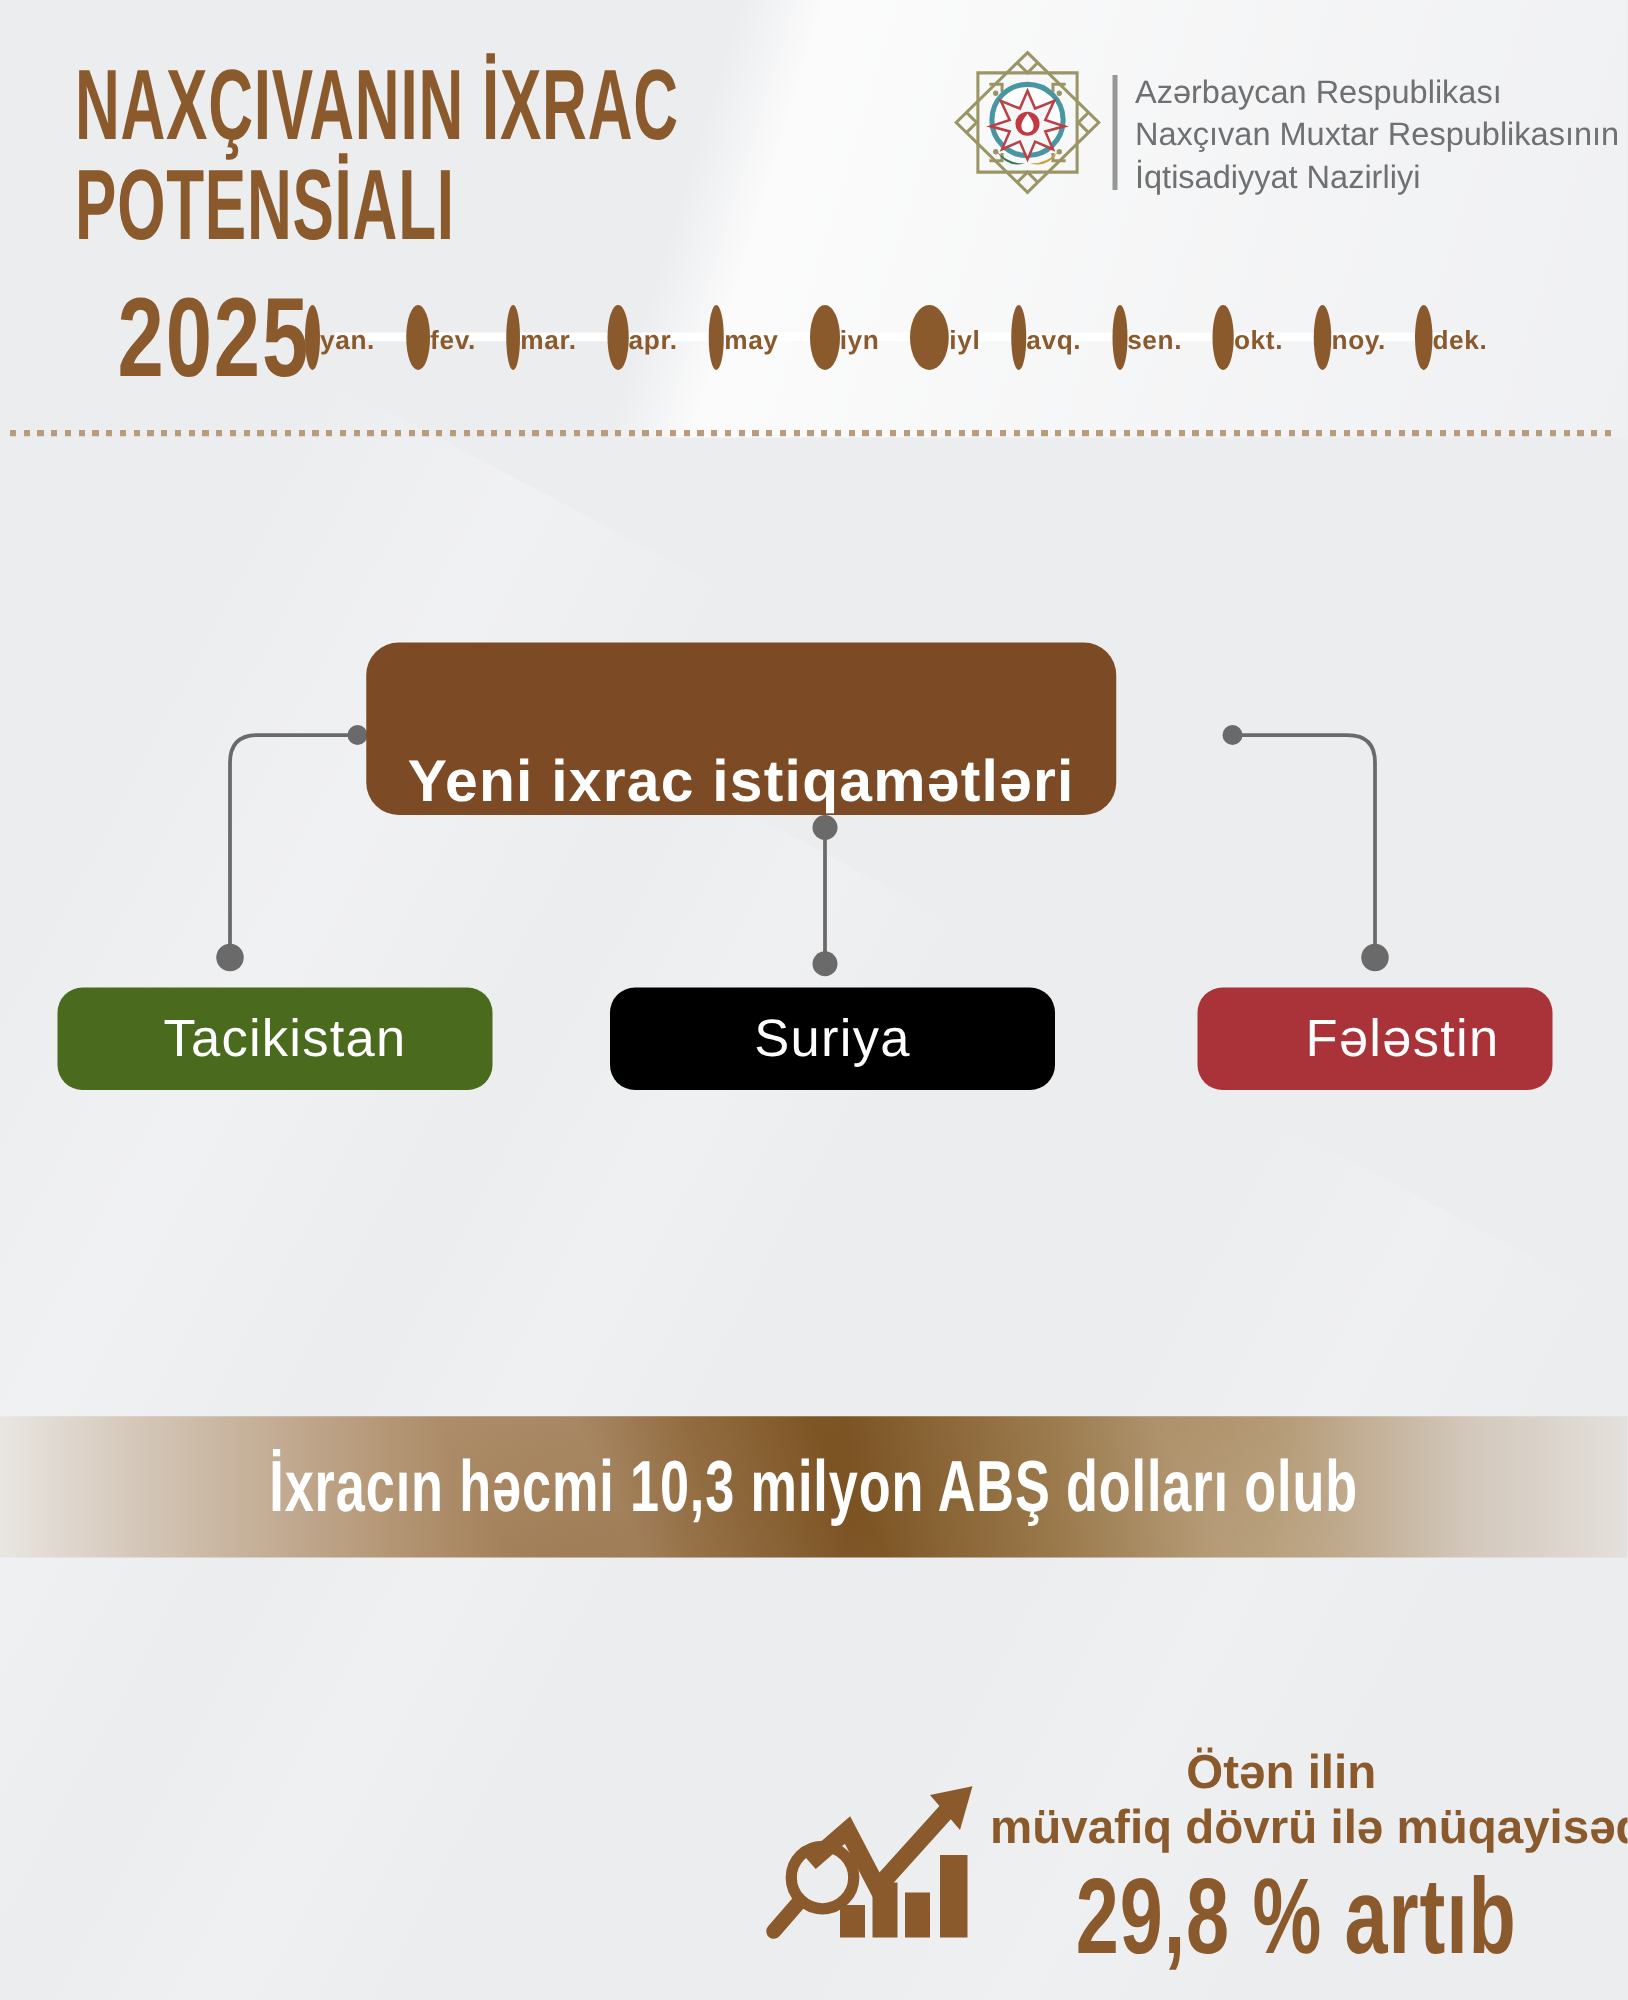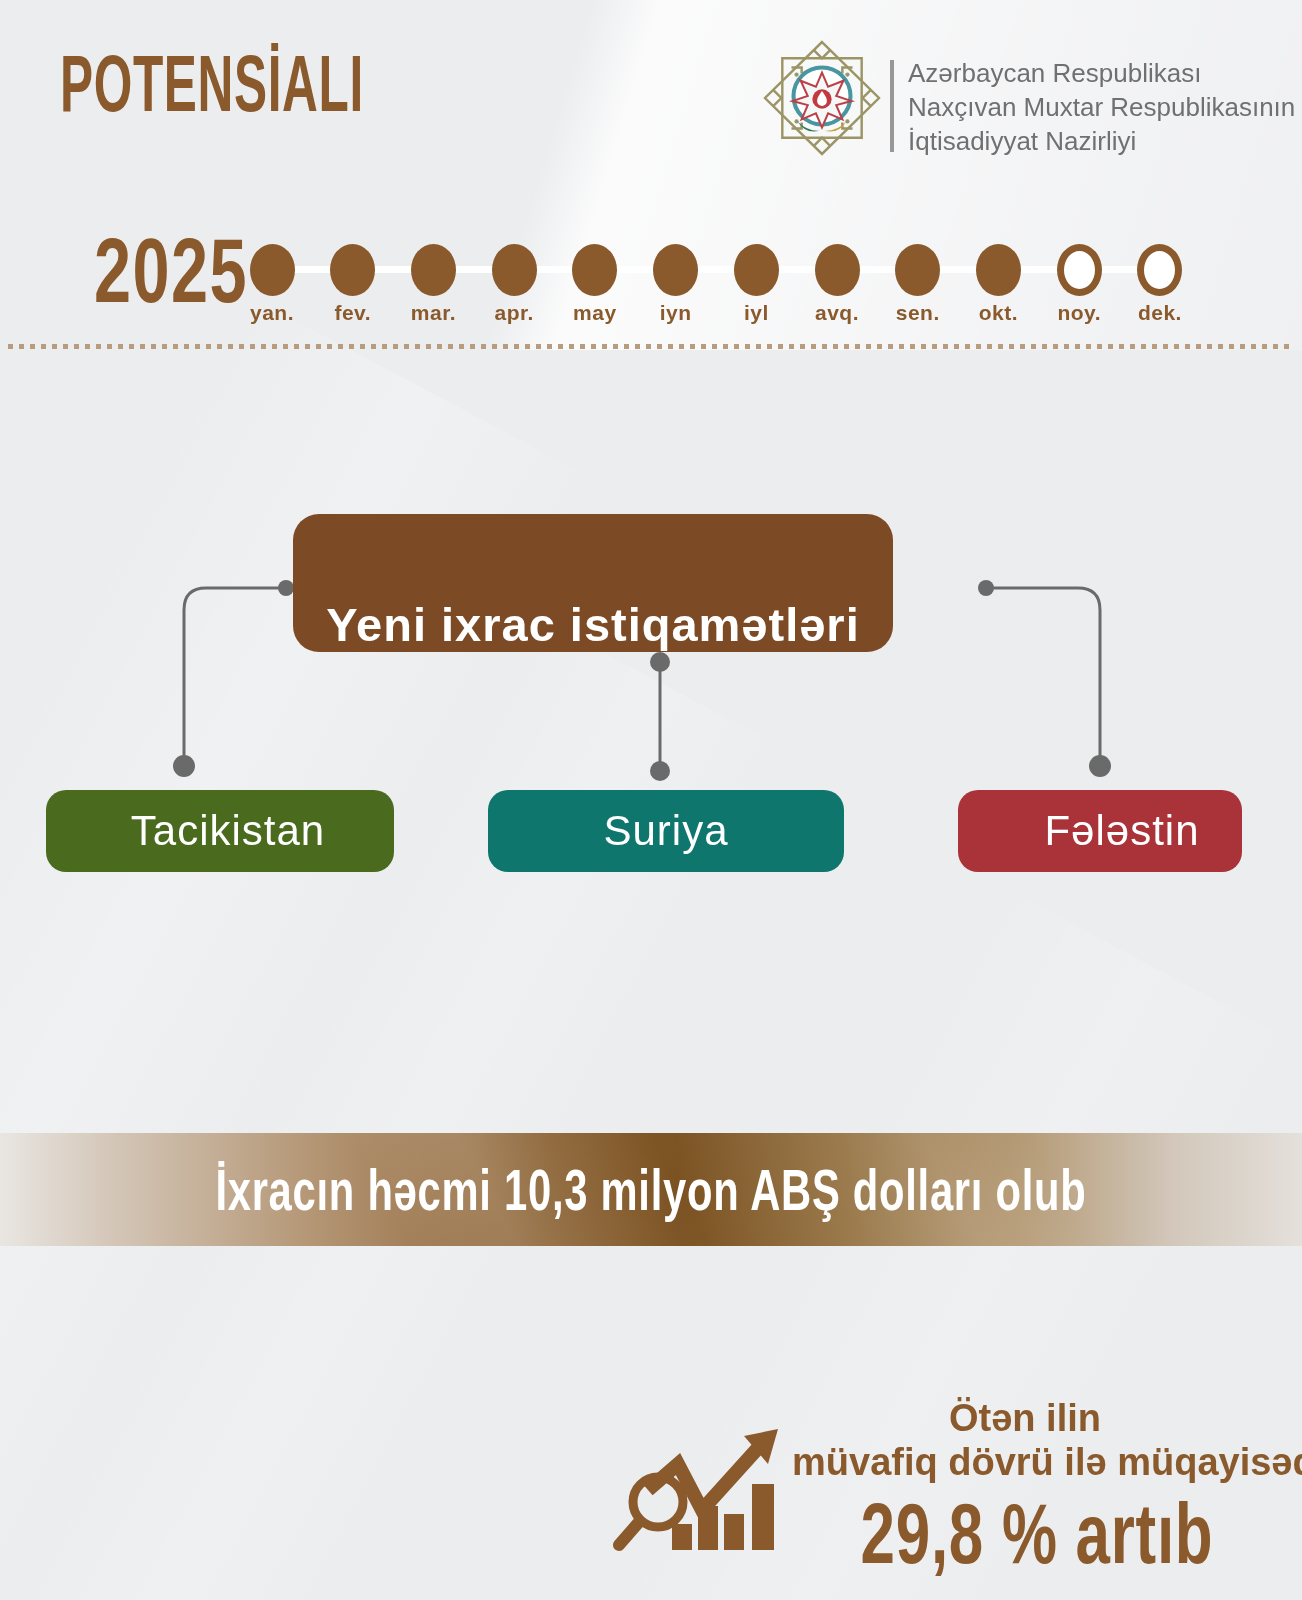--- a/index.html
+++ b/index.html
@@ -29,21 +29,21 @@
   .logo-wrap{position:absolute;left:760px;top:40px;display:flex;align-items:flex-start;}
   .emblem{width:124px;height:116px;}
   .org-divider{width:4px;height:92px;background:#979797;margin:20px 14px 0 6px;}
   .org-text{margin-top:16px;color:var(--text-gray);font-size:26px;line-height:34px;}
 
   
   .year{position:absolute;left:94px;top:226px;color:var(--brown);font-weight:700;font-size:90px;line-height:90px;}
   .year .cond{display:inline-block;transform:scaleX(.74);transform-origin:left center;letter-spacing:2px;}
   .tl-line{position:absolute;left:268px;top:266px;width:900px;height:7px;background:#ffffff;}
   .months{position:absolute;left:244px;top:244px;width:944px;display:flex;justify-content:space-between;}
-  .month{display:flex;flex-direction:column;align-items:center;width:56px;}
+  .month{display:flex;flex-direction:row;align-items:center;width:56px;}
   .dot{width:45px;height:52px;border-radius:50%;background:var(--brown);}
   .dot.empty{background:#ffffff;border:7px solid var(--brown);}
   .month-label{margin-top:5px;font-size:21px;font-weight:700;color:var(--brown);letter-spacing:.5px;white-space:nowrap;}
 
   .dotted-rule{position:absolute;left:8px;top:344px;width:1286px;height:5px;
     background:repeating-linear-gradient(to right, var(--rule) 0 5px, transparent 5px 11px);}
 
   
   .connectors{position:absolute;left:0;top:0;width:1302px;height:1600px;pointer-events:none;}
   .root-box{position:absolute;left:293px;top:514px;width:600px;height:138px;background:var(--box-brown);
@@ -76,20 +76,21 @@
 <body>
 
 <div class="page">
 
   <div class="sheen-top"></div>
   <div class="streak streak-a"></div>
   <div class="streak streak-b"></div>
   <div class="streak streak-c"></div>
 
   <div class="title">
+    <div><span class="cond">NAXÇIVANIN İXRAC</span></div>
     <div><span class="cond">POTENSİALI</span></div>
   </div>
 
   <div class="logo-wrap">
     <svg class="emblem" viewBox="0 0 120 114">
       <g fill="none" stroke="#9b9566" stroke-width="2.4">
         <polygon points="60,2 116,57 60,112 4,57"></polygon>
         <polygon points="21,18 99,18 99,96 21,96"></polygon>
         <path d="M52 10 l8 8 8 -8 M52 104 l8 -8 8 8 M12 49 l8 8 -8 8 M108 49 l-8 8 8 8"></path>
         <path d="M30 27 h10 v6 M90 27 h-10 v6 M30 87 h10 v-6 M90 87 h-10 v-6"></path>
@@ -187,21 +188,21 @@
         <circle cx="1100" cy="766" r="11"></circle>
     </g>
   </svg>
 
   <div class="root-box" style="background: rgb(124, 75, 38);">
     <span class="box-label">Yeni ixrac istiqamətləri</span>
   </div>
   <div class="child-box child-1" style="background: rgb(74, 107, 30);">
     <span class="box-label">Tacikistan</span>
   </div>
-  <div class="child-box child-2" style="background: #0f766e;">
+  <div class="child-box child-2" style="background: #000000;">
     <span class="box-label">Suriya</span>
   </div>
   <div class="child-box child-3" style="background: rgb(169, 51, 56); padding-left: 44px;">
     <span class="box-label">Fələstin</span>
   </div>
 
   <div class="banner">
     <span class="banner-text">İxracın həcmi 10,3 milyon ABŞ dolları olub</span>
   </div>
 

